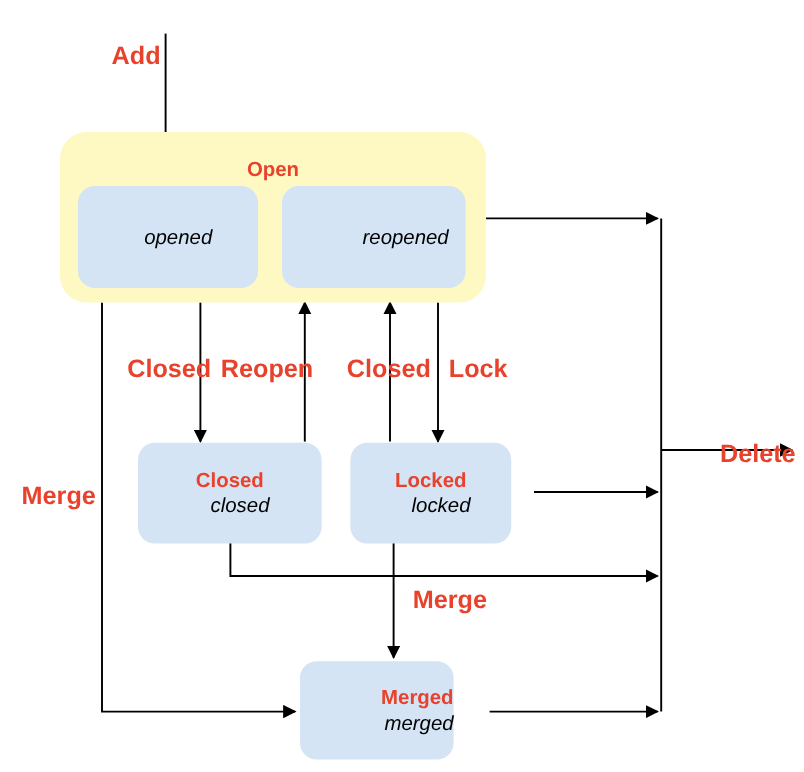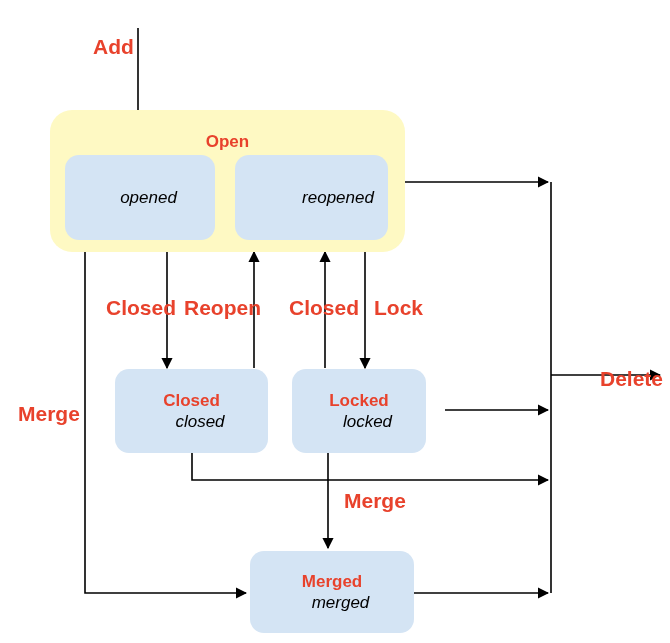--- a/index.html
+++ b/index.html
@@ -126,21 +126,21 @@
   <div class="node state-box" style="left:115px; top:369px; width:153px; height:84px;">
     <div class="title-line">Closed</div>
     <div class="value-line">closed</div>
   </div>
 
   <div class="node state-box" style="left:292px; top:369px; width:134px; height:84px;">
     <div class="title-line">Locked</div>
     <div class="value-line">locked</div>
   </div>
 
-  <div class="node state-box" style="left:250px; top:551px; width:164px; height:82px;">
+  <div class="node state-box" style="left:250px; top:551px; width:128px; height:82px;align-items:flex-end;">
     <div class="title-line">Merged</div>
     <div class="value-line">merged</div>
   </div>
 
   <div class="edge-label" style="left:93px; top:35px;">Add</div>
 
   <div class="edge-label" style="left:106px; top:296px;">Closed</div>
 
   <div class="edge-label" style="left:184px; top:296px;">Reopen</div>
 

